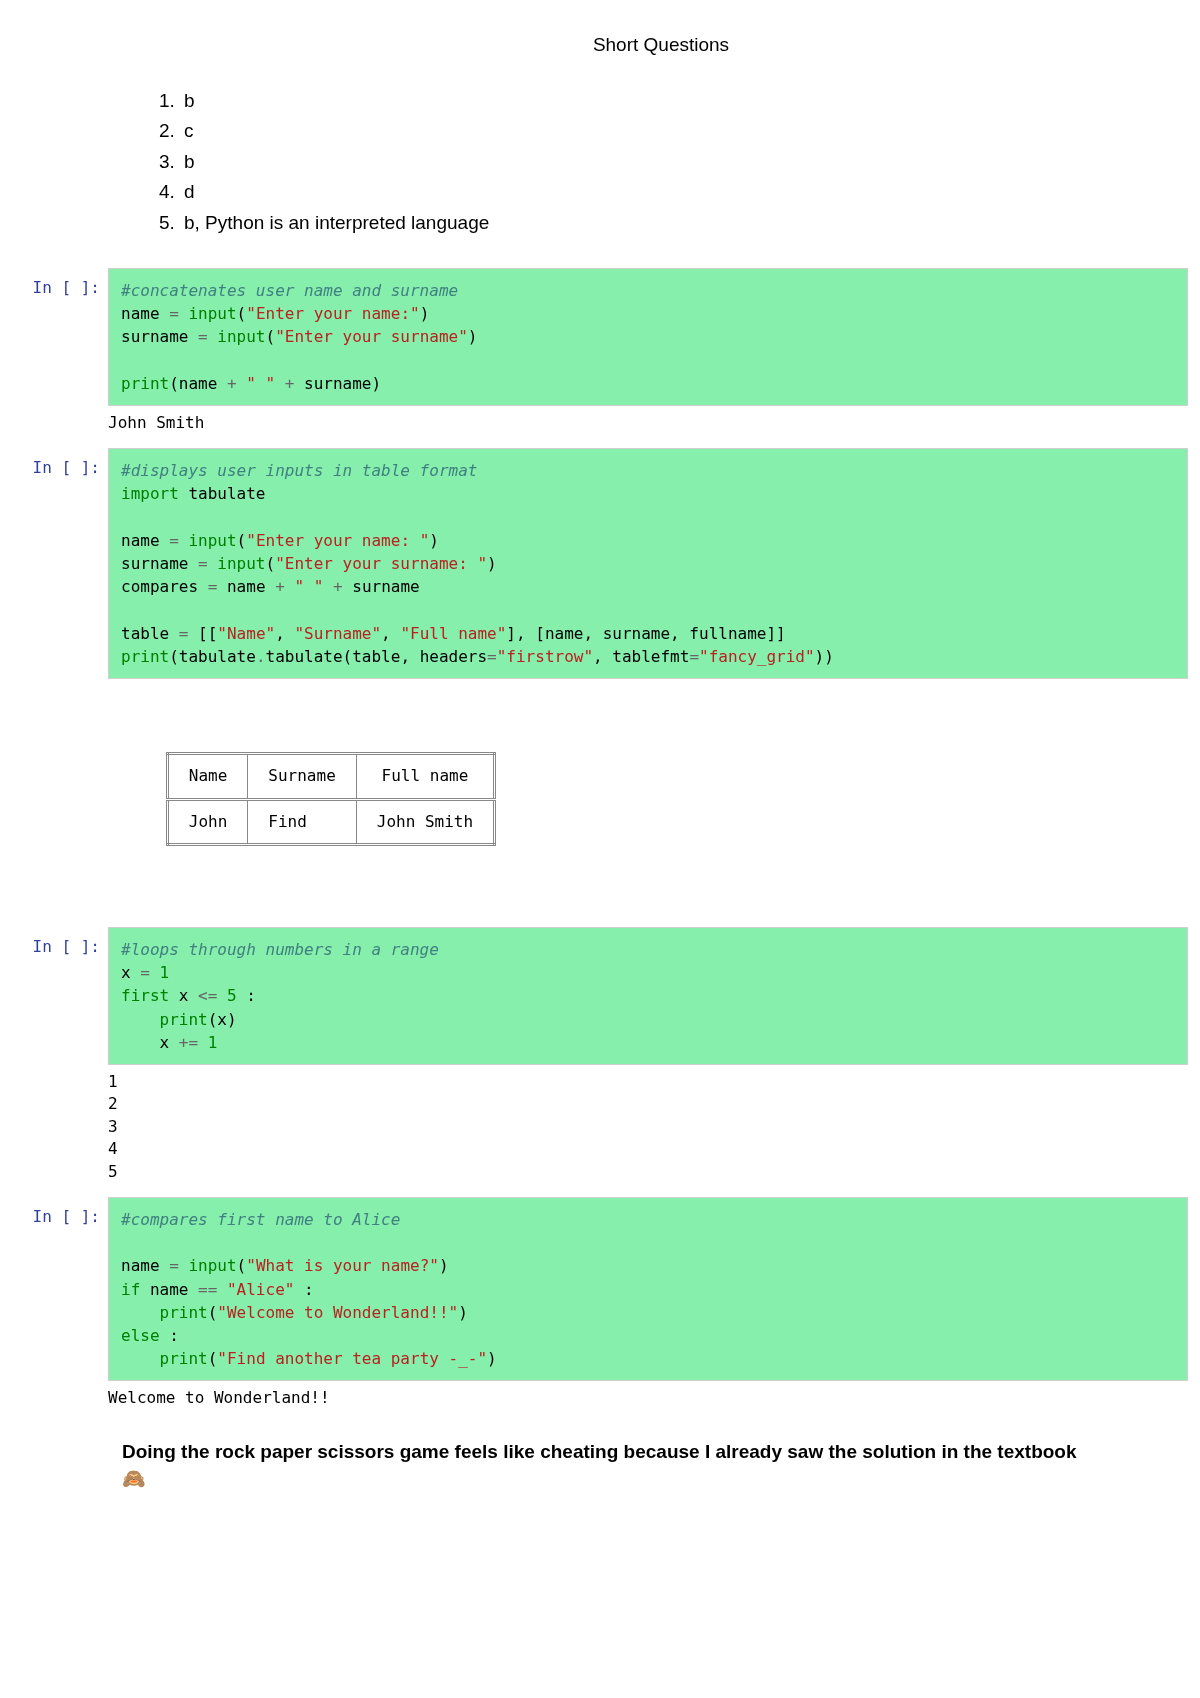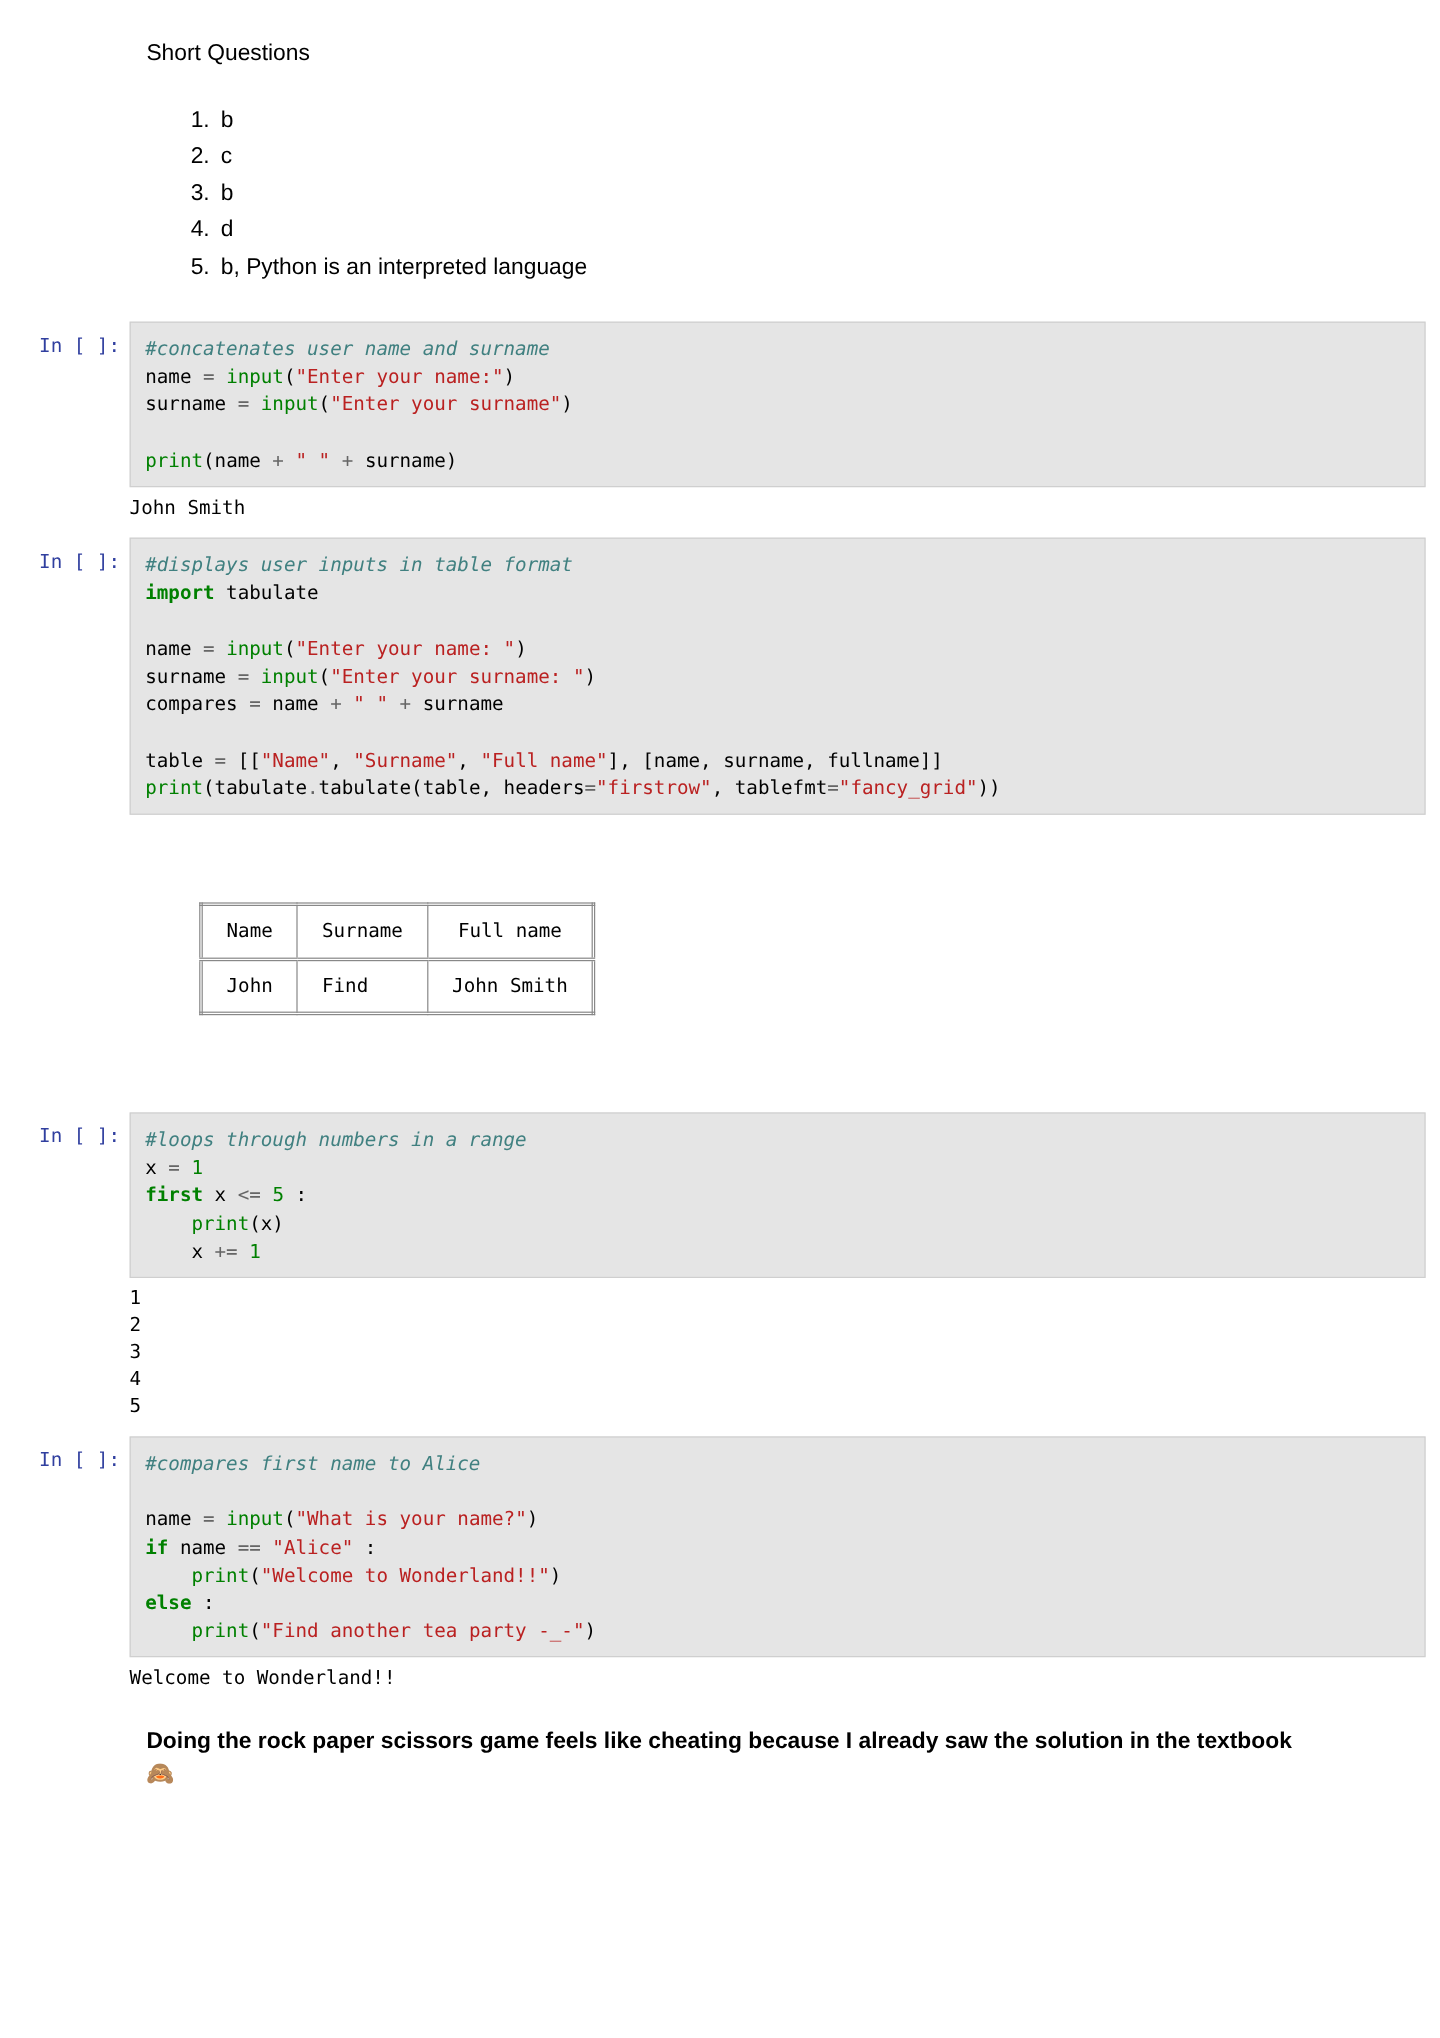--- a/index.html
+++ b/index.html
@@ -14,20 +14,21 @@
   .page {
     padding: 24px 0 40px 0;
   }
   .indent-main {
     margin-left: 122px;
   }
   .section-title {
     font-size: 19px;
     font-weight: 400;
     margin: 10px 0 24px 0;
+    text-align: center;
   }
   .answers-list {
     margin: 30px 0 30px 40px;
     padding: 0;
     list-style: decimal;
     font-size: 19px;
     line-height: 1.6;
   }
   .answers-list li {
     margin-left: 18px;
@@ -47,21 +48,21 @@
     font-family: "DejaVu Sans Mono", Menlo, Consolas, monospace;
     font-size: 16px;
     color: #303F9F;
     user-select: none;
   }
   .prompt.in {
     color: #303F9F;
   }
   .input-area {
     flex: 1;
-    background: #e5e5e5;
+    background: #86efac;
     border: 1px solid #cfcfcf;
     padding: 10px 12px;
     font-family: "DejaVu Sans Mono", Menlo, Consolas, monospace;
     font-size: 16px;
     line-height: 1.45;
     white-space: pre;
     overflow-x: auto;
     margin-right: 12px;
   }
   .output-area {
@@ -74,21 +75,21 @@
   }
   .prompt-spacer {
     width: 108px;
     min-width: 108px;
   }
   
   .c1 { color: #408080; font-style: italic; }   
   .nb { color: #008000; }
   .o  { color: #666666; }
   .s  { color: #BA2121; }                        
-  .kw { color: #008000; font-weight: bold; margin-top: 22px; }
+  .kw { color: #008000; font-weight: normal; margin-top: 22px; }
   
   .fg-wrap {
     display: inline-block;
     padding: 0;
   }
   table.fg {
     border-collapse: collapse;
     font-family: "DejaVu Sans Mono", Menlo, Consolas, monospace;
     font-size: 16px;
   }

